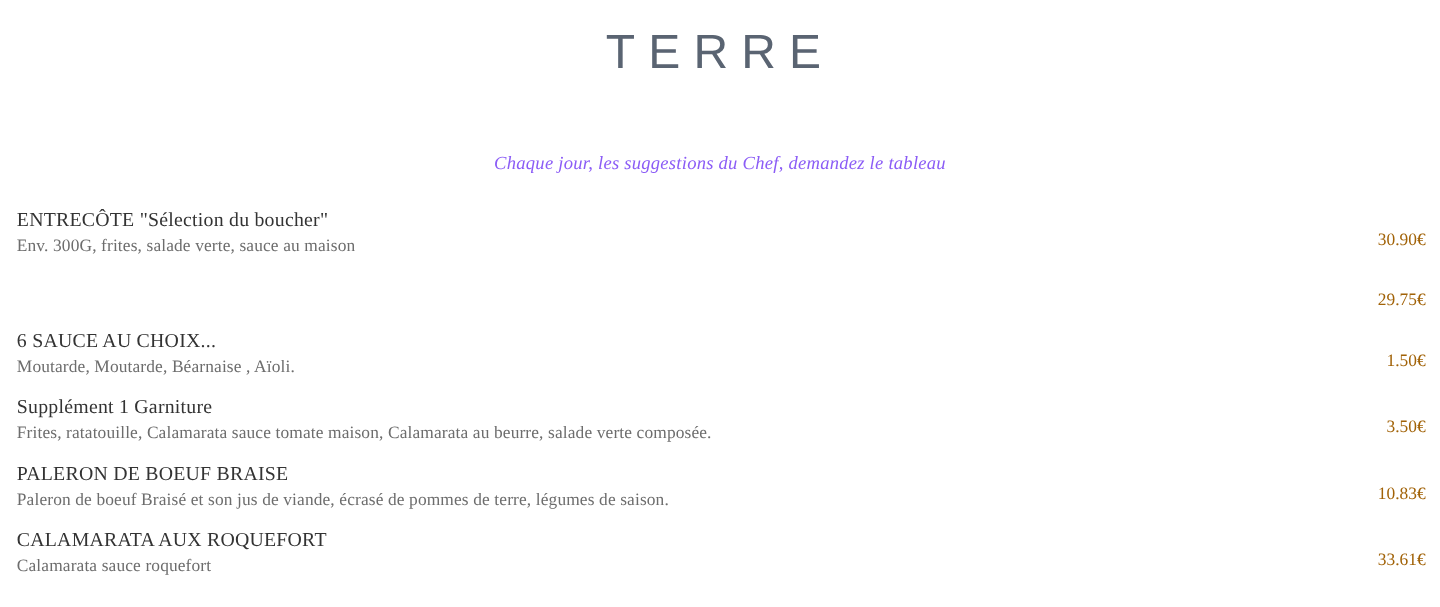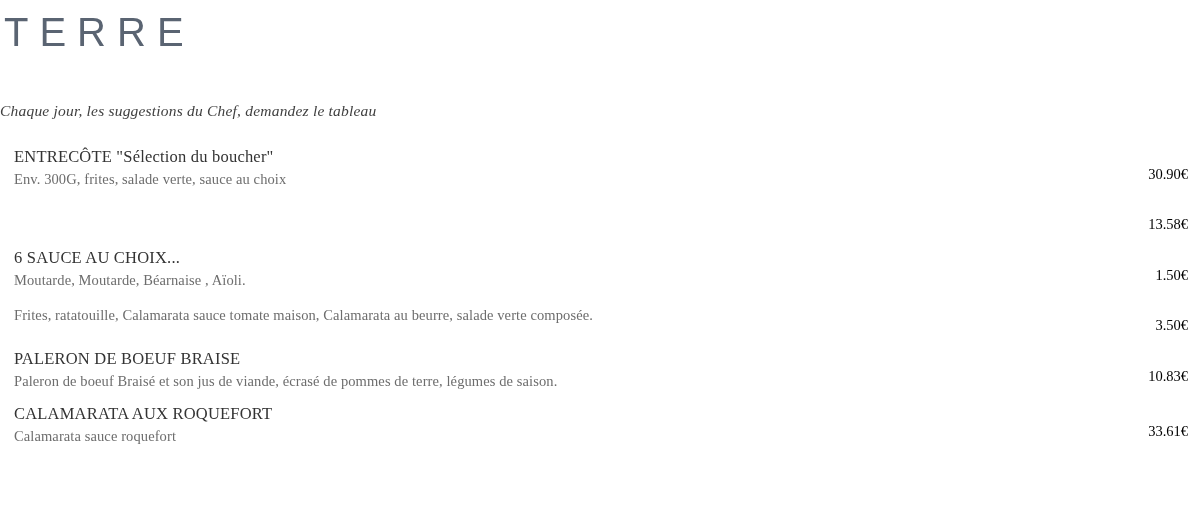--- a/index.html
+++ b/index.html
@@ -14,37 +14,37 @@
     color: #3a3a3a;
     overflow: hidden;
   }
   .page {
     position: relative;
     width: 1200px;
     height: 506px;
     box-sizing: border-box;
   }
   .menu-title {
-    text-align: left;
+    text-align: center;
     font-family: "Liberation Sans", sans-serif;
     font-weight: 300;
     font-size: 40px;
     letter-spacing: 11px;
     color: #5a6472;
-    margin: 4px;
+    margin: 16px;
     padding-top: 6px;
     line-height: 1.1;
   }
   .subtitle {
-    text-align: left;
+    text-align: center;
     font-family: "Liberation Serif", serif;
     font-style: italic;
     font-size: 15.5px;
-    color: #404040;
-    margin: 0;
+    color: #8b5cf6;
+    margin: 18px;
     padding-top: 44px;
     letter-spacing: 0.2px;
   }
   .items {
     margin-top: 27px;
     padding: 0 12px 0 14px;
   }
   .item {
     position: relative;
     margin-bottom: 14.5px;
@@ -59,21 +59,21 @@
     font-size: 16.5px;
     color: #333333;
     letter-spacing: 0.2px;
     line-height: 1.2;
     flex: 0 1 auto;
     padding-right: 20px;
   }
   .item-price {
     font-family: "Liberation Serif", serif;
     font-size: 14.5px;
-    color: #000000;
+    color: #a16207;
     white-space: nowrap;
     text-align: right;
     min-width: 70px;
     align-self: center;
     padding-top: 14px;
   }
   .item-desc {
     font-family: "Liberation Serif", serif;
     font-size: 14.5px;
     color: #6d6d6d;
@@ -93,48 +93,49 @@
   <h1 class="menu-title">TERRE</h1>
 
   <p class="subtitle">Chaque jour, les suggestions du Chef, demandez le tableau</p>
 
   <div class="items">
 
     <div class="item">
       <div class="item-row">
         <div class="item-body">
           <div class="item-name">ENTRECÔTE "Sélection du boucher"</div>
-          <div class="item-desc">Env. 300G, frites, salade verte, sauce au choix</div>
+          <div class="item-desc">Env. 300G, frites, salade verte, sauce au maison</div>
         </div>
         <div class="item-price">30.90€</div>
       </div>
     </div>
 
     <div class="item">
       <div class="item-row">
         <div class="item-body">
         </div>
-        <div class="item-price">13.58€</div>
+        <div class="item-price">29.75€</div>
       </div>
     </div>
 
 
     <div class="item">
       <div class="item-row">
         <div class="item-body">
           <div class="item-name">6 SAUCE AU CHOIX...</div>
           <div class="item-desc">Moutarde, Moutarde, Béarnaise , Aïoli.</div>
         </div>
         <div class="item-price">1.50€</div>
       </div>
     </div>
 
     <div class="item">
       <div class="item-row">
         <div class="item-body">
+          <div class="item-name">Supplément 1 Garniture</div>
           <div class="item-desc">Frites, ratatouille, Calamarata sauce tomate maison, Calamarata au beurre, salade verte composée.</div>
         </div>
         <div class="item-price">3.50€</div>
       </div>
     </div>
 
     <div class="item">
       <div class="item-row">
         <div class="item-body">
           <div class="item-name">PALERON DE BOEUF BRAISE</div>

